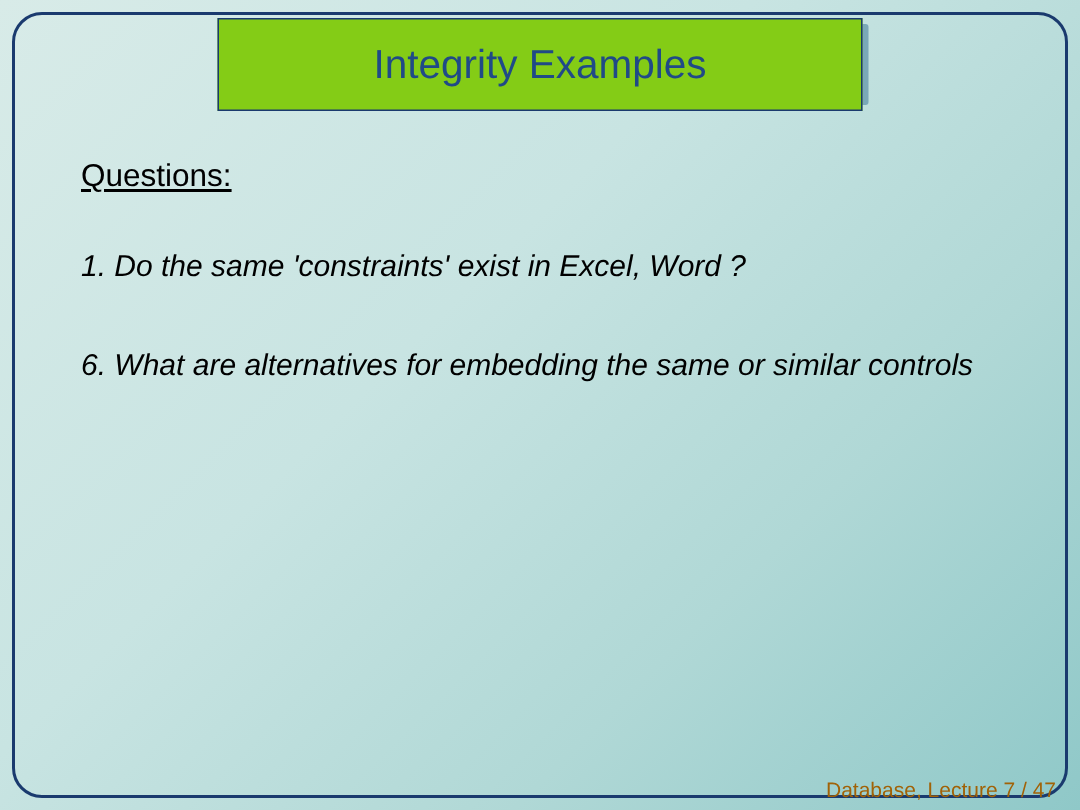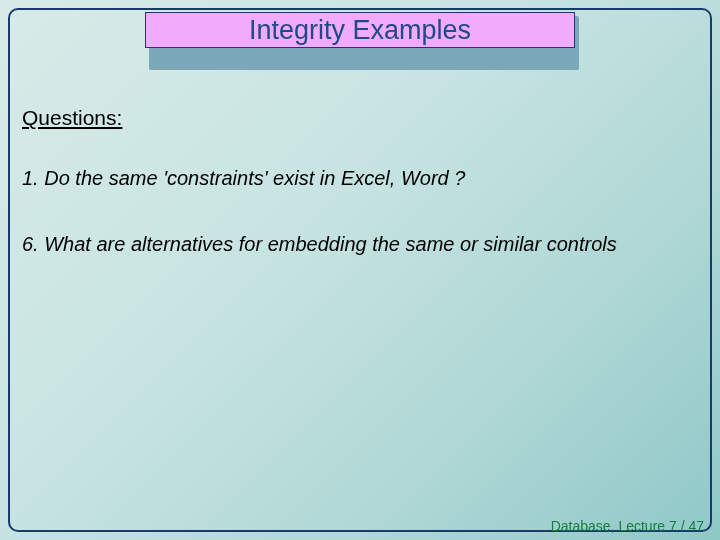--- a/index.html
+++ b/index.html
@@ -9,41 +9,41 @@
     background: linear-gradient(135deg, #d8ebe8 0%, #c8e4e2 40%, #b0d8d6 70%, #8fc8c8 100%);
     position: relative;
   }
   .slide-frame {
     position: absolute;
     top: 8px;
     left: 8px;
     right: 8px;
     bottom: 8px;
     border: 2px solid #1a3a6e;
-    border-radius: 10px;
-    padding: 70px 28px 30px 12px;
+    border-radius: 20px;
+    padding: 70px 28px 30px 44px;
   }
   .title-box-shadow {
     position: absolute;
     top: 16px;
     left: 50%;
     transform: translateX(calc(-50% + 4px));
     width: 430px;
     height: 54px;
     background: #7aa8b8;
     border-radius: 2px;
   }
   .title-box {
     position: absolute;
     top: 12px;
     left: 50%;
     transform: translateX(-50%);
     width: 430px;
-    height: 36px;
-    background: #f0abfc;
+    height: 62px;
+    background: #84cc16;
     border: 1px solid #1a3a6e;
     display: flex;
     align-items: center;
     justify-content: center;
   }
   .title-text {
     font-size: 27px;
     color: #204a87;
     font-weight: 400;
   }
@@ -65,21 +65,21 @@
     font-style: italic;
   }
   .item.indent-wrap {
     padding-left: 0;
   }
   .footer {
     position: absolute;
     bottom: 6px;
     right: 16px;
     font-size: 14px;
-    color: #15803d;
+    color: #a16207;
   }
 </style>
 </head>
 <body>
 
 <div class="title-box-shadow"></div>
 <div class="title-box">
   <span class="title-text">Integrity Examples</span>
 </div>
 

